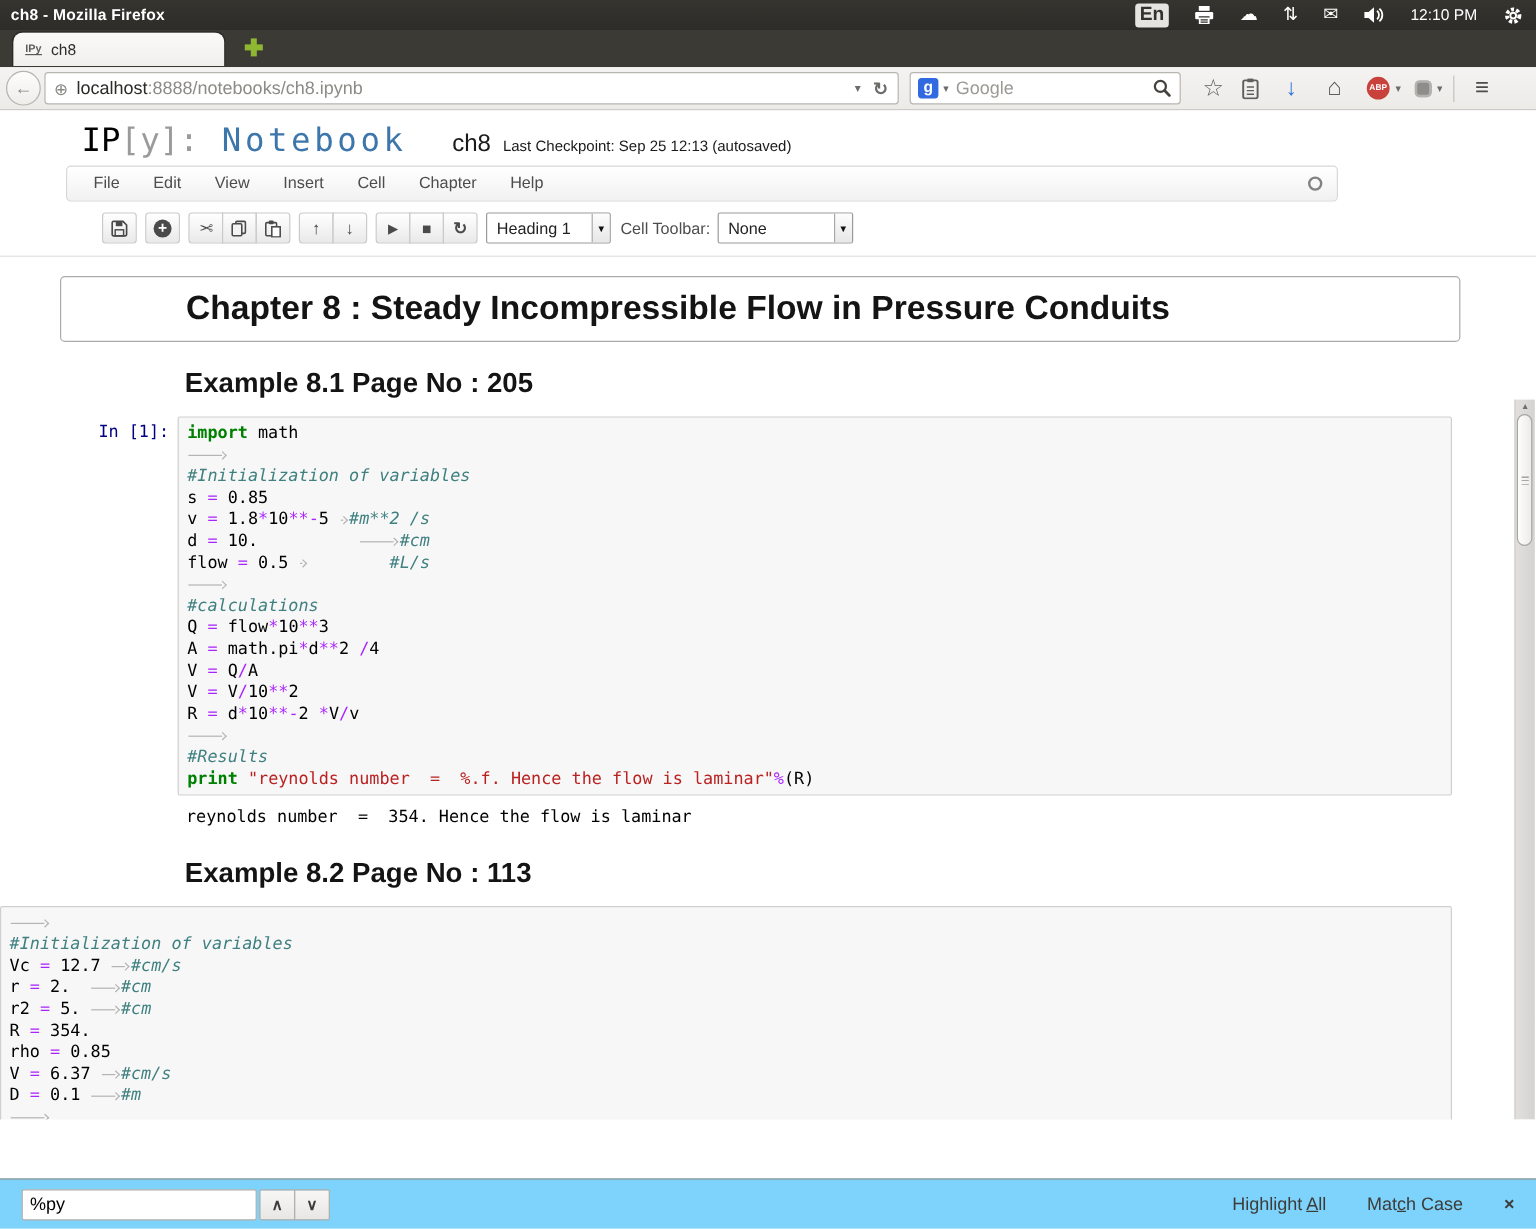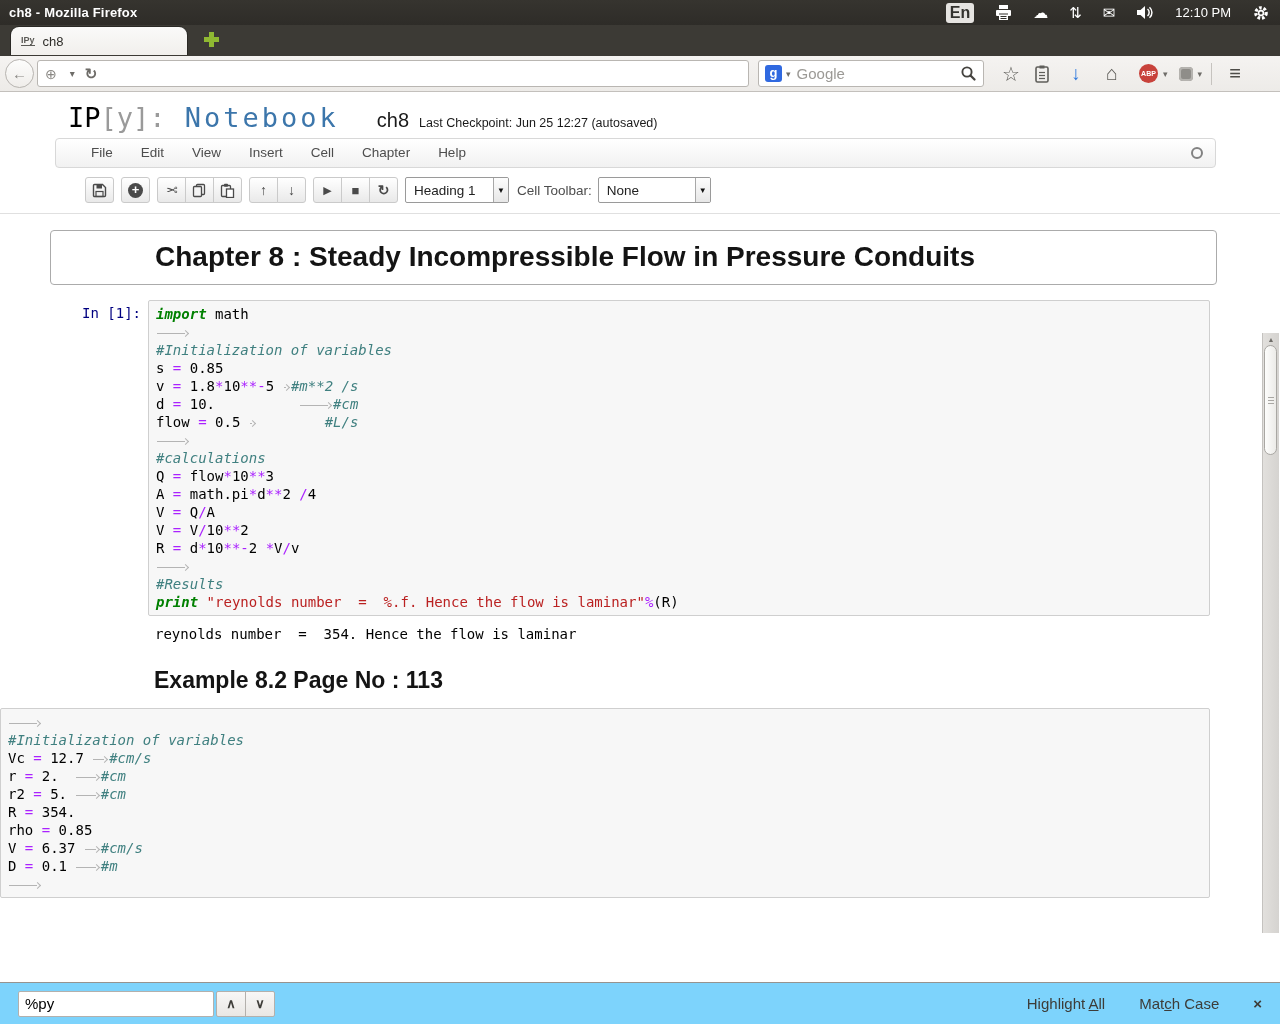--- a/index.html
+++ b/index.html
@@ -74,23 +74,23 @@
     background:#fff; overflow:hidden; }
 
   .nb-header { display:flex; align-items:baseline; padding:10px 0 0 68px; }
   .logo { font-family:"DejaVu Sans Mono","Liberation Mono",monospace; font-size:27px; white-space:pre; }
   .logo-ip { color:#000; }
   .logo-y { color:#9a9a9a; }
   .logo-name { color:#3c76ab; letter-spacing:3px; }
   .nb-title { font-size:20px; color:#1a1a1a; margin-left:38px; }
   .nb-checkpoint { font-size:12.5px; color:#1a1a1a; margin-left:10px; }
 
-  .menubar { margin:5px 0 0 55px; width:1161px; height:30px; border:1px solid #d8d8d8;
+  .menubar { margin:5px 0 0 55px; width:1060px; height:30px; border:1px solid #d8d8d8;
     border-radius:4px; background:linear-gradient(#ffffff,#f1f1f1);
-    display:flex; align-items:center; padding:0 12px 0 21px; }
+    display:flex; align-items:center; padding:0 12px 0 8px; }
   .menu-item { font-size:13.5px; color:#4d4d4d; padding:0 14px; line-height:28px; }
   .kernel-ind { margin-left:auto; width:12px; height:12px; border:2px solid #828282;
     border-radius:50%; }
 
   .nb-toolbar { display:flex; align-items:center; margin:9px 0 0 85px; height:26px; }
   .tgroup { display:flex; margin-right:7px; }
   .tbtn { width:29px; height:26px; border:1px solid #cacaca; background:linear-gradient(#ffffff,#e9e9e9);
     display:flex; align-items:center; justify-content:center; color:#4a4a4a; font-size:13px;
     margin-left:-1px; }
   .tgroup .tbtn:first-child { border-radius:3px 0 0 3px; margin-left:0; }
@@ -121,21 +121,21 @@
   .heading2 { margin:21px 63px 0 50px; padding-left:104px; }
   .heading2 + .code-cell { margin-top:14px; }
 
   .code-cell { display:flex; margin-top:15px; }
   .prompt { width:141px; flex:0 0 141px; text-align:right; margin-right:7px; padding-top:5px;
     font-family:"DejaVu Sans Mono","Liberation Mono",monospace; font-size:14px; color:#000080; }
   .input-area { flex:1; margin-right:70px; background:#f7f7f7; border:1px solid #cfcfcf;
     border-radius:2px; padding:4px 8px 4px 7px;
     font-family:"DejaVu Sans Mono","Liberation Mono",monospace; font-size:14px; line-height:18px;
     white-space:pre; color:#000; }
-  .cm-keyword { color:#008000; font-weight:bold;font-style:italic; }
+  .cm-keyword { color:#008000; font-weight:bold; }
   .cm-number  { color:#000000; }
   .cm-operator{ color:#AA22FF; }
   .cm-comment { color:#408080; font-style:italic; }
   .cm-string  { color:#BA2121; }
   .cm-plain   { color:#000; }
   .cm-line { height:18px; }
   .cm-tab { display:inline-block; position:relative; height:12px; vertical-align:middle; }
   .cm-tab::before { content:""; position:absolute; left:1px; right:5px; top:50%;
     border-top:1px solid #b4b4b4; }
   .cm-tab::after { content:""; position:absolute; right:2px; top:50%; width:4px; height:4px;
@@ -221,20 +221,21 @@
   </div>
   <div class="newtab-btn"></div>
 </div>
 
 <div class="navbar">
   <div class="back-btn">
     <span>←</span>
   </div>
   <div class="urlbar">
     <span class="globe-glyph">⊕</span>
+    <span class="url-text"><span class="url-host">localhost</span><span class="url-path">:8888/notebooks/ch8.ipynb</span></span>
     <span class="url-drop">▾</span>
     <span class="url-reload">↻</span>
   </div>
   <div class="searchbox">
     <span class="g-fav">g</span>
     <span class="search-drop">▾</span>
     <input class="search-input" placeholder="Google" style="">
     <span>
       <svg width="17" height="17" viewBox="0 0 17 17">
           <circle cx="7" cy="7" r="4.6" fill="none" stroke="#45433f" stroke-width="1.9"></circle>
@@ -262,21 +263,21 @@
     <span class="nav-sep"></span>
     <span class="nav-ic menu-ic">≡</span>
   </div>
 </div>
 
 <div class="content">
 
   <div class="nb-header">
     <span class="logo"><span class="logo-ip">IP</span><span class="logo-y">[y]:</span><span class="logo-name">&nbsp;<span>Notebook</span></span></span>
     <span class="nb-title">ch8</span>
-    <span class="nb-checkpoint">Last Checkpoint: Jun 25 12:27 (autosaved)</span>
+    <span class="nb-checkpoint">Last Checkpoint: Sep 25 12:13 (autosaved)</span>
   </div>
 
   <div class="menubar">
 
     <span id="menu-items" style="display:flex">
         <span class="menu-item">File</span>
         <span class="menu-item">Edit</span>
         <span class="menu-item">View</span>
         <span class="menu-item">Insert</span>
         <span class="menu-item">Cell</span>
@@ -355,20 +356,23 @@
     </div>
   </div>
 
   <div class="nb-divider"></div>
 
   <div class="notebook-area">
     <div class="notebook-cells" id="notebook-cells">
         <div class="cell text-cell heading1 selected">
           <h1>Chapter 8 : Steady Incompressible Flow in Pressure Conduits</h1>
         </div>
+        <div class="cell text-cell heading2">
+          <h2>Example 8.1 Page No : 205</h2>
+        </div>
         <div class="cell code-cell">
           <div class="prompt">In [1]:</div>
           <div class="input-area"><div class="cm-line"><span class="cm-keyword">import</span><span class="cm-plain"> math</span></div><div class="cm-line"><span class="cm-tab" style="width: 4ch;"></span></div><div class="cm-line"><span class="cm-comment">#Initialization of variables</span></div><div class="cm-line"><span class="cm-plain">s </span><span class="cm-operator">=</span><span class="cm-plain"> </span><span class="cm-number">0.85</span></div><div class="cm-line"><span class="cm-plain">v </span><span class="cm-operator">=</span><span class="cm-plain"> </span><span class="cm-number">1.8</span><span class="cm-operator">*</span><span class="cm-number">10</span><span class="cm-operator">**</span><span class="cm-operator">-</span><span class="cm-number">5</span><span class="cm-plain"> </span><span class="cm-tab" style="width: 1ch;"></span><span class="cm-comment">#m**2 /s</span></div><div class="cm-line"><span class="cm-plain">d </span><span class="cm-operator">=</span><span class="cm-plain"> </span><span class="cm-number">10.</span><span class="cm-plain">          </span><span class="cm-tab" style="width: 4ch;"></span><span class="cm-comment">#cm</span></div><div class="cm-line"><span class="cm-plain">flow </span><span class="cm-operator">=</span><span class="cm-plain"> </span><span class="cm-number">0.5</span><span class="cm-plain"> </span><span class="cm-tab" style="width: 1ch;"></span><span class="cm-plain">        </span><span class="cm-comment">#L/s</span></div><div class="cm-line"><span class="cm-tab" style="width: 4ch;"></span></div><div class="cm-line"><span class="cm-comment">#calculations</span></div><div class="cm-line"><span class="cm-plain">Q </span><span class="cm-operator">=</span><span class="cm-plain"> flow</span><span class="cm-operator">*</span><span class="cm-number">10</span><span class="cm-operator">**</span><span class="cm-number">3</span></div><div class="cm-line"><span class="cm-plain">A </span><span class="cm-operator">=</span><span class="cm-plain"> math.pi</span><span class="cm-operator">*</span><span class="cm-plain">d</span><span class="cm-operator">**</span><span class="cm-number">2</span><span class="cm-plain"> </span><span class="cm-operator">/</span><span class="cm-number">4</span></div><div class="cm-line"><span class="cm-plain">V </span><span class="cm-operator">=</span><span class="cm-plain"> Q</span><span class="cm-operator">/</span><span class="cm-plain">A</span></div><div class="cm-line"><span class="cm-plain">V </span><span class="cm-operator">=</span><span class="cm-plain"> V</span><span class="cm-operator">/</span><span class="cm-number">10</span><span class="cm-operator">**</span><span class="cm-number">2</span></div><div class="cm-line"><span class="cm-plain">R </span><span class="cm-operator">=</span><span class="cm-plain"> d</span><span class="cm-operator">*</span><span class="cm-number">10</span><span class="cm-operator">**</span><span class="cm-operator">-</span><span class="cm-number">2</span><span class="cm-plain"> </span><span class="cm-operator">*</span><span class="cm-plain">V</span><span class="cm-operator">/</span><span class="cm-plain">v</span></div><div class="cm-line"><span class="cm-tab" style="width: 4ch;"></span></div><div class="cm-line"><span class="cm-comment">#Results</span></div><div class="cm-line"><span class="cm-keyword">print</span><span class="cm-plain"> </span><span class="cm-string">"reynolds number  =  %.f. Hence the flow is laminar"</span><span class="cm-operator">%</span><span class="cm-plain">(R)</span></div></div>
         </div>
         <div class="output-area">reynolds number  =  354. Hence the flow is laminar</div>
         <div class="cell text-cell heading2">
           <h2>Example 8.2 Page No : 113</h2>
         </div>
         <div class="cell code-cell">
           <div class="input-area"><div class="cm-line"><span class="cm-tab" style="width: 4ch;"></span></div><div class="cm-line"><span class="cm-comment">#Initialization of variables</span></div><div class="cm-line"><span class="cm-plain">Vc </span><span class="cm-operator">=</span><span class="cm-plain"> </span><span class="cm-number">12.7</span><span class="cm-plain"> </span><span class="cm-tab" style="width: 2ch;"></span><span class="cm-comment">#cm/s</span></div><div class="cm-line"><span class="cm-plain">r </span><span class="cm-operator">=</span><span class="cm-plain"> </span><span class="cm-number">2.</span><span class="cm-plain">  </span><span class="cm-tab" style="width: 3ch;"></span><span class="cm-comment">#cm</span></div><div class="cm-line"><span class="cm-plain">r2 </span><span class="cm-operator">=</span><span class="cm-plain"> </span><span class="cm-number">5.</span><span class="cm-plain"> </span><span class="cm-tab" style="width: 3ch;"></span><span class="cm-comment">#cm</span></div><div class="cm-line"><span class="cm-plain">R </span><span class="cm-operator">=</span><span class="cm-plain"> </span><span class="cm-number">354.</span></div><div class="cm-line"><span class="cm-plain">rho </span><span class="cm-operator">=</span><span class="cm-plain"> </span><span class="cm-number">0.85</span></div><div class="cm-line"><span class="cm-plain">V </span><span class="cm-operator">=</span><span class="cm-plain"> </span><span class="cm-number">6.37</span><span class="cm-plain"> </span><span class="cm-tab" style="width: 2ch;"></span><span class="cm-comment">#cm/s</span></div><div class="cm-line"><span class="cm-plain">D </span><span class="cm-operator">=</span><span class="cm-plain"> </span><span class="cm-number">0.1</span><span class="cm-plain"> </span><span class="cm-tab" style="width: 3ch;"></span><span class="cm-comment">#m</span></div><div class="cm-line"><span class="cm-tab" style="width: 4ch;"></span></div></div>

